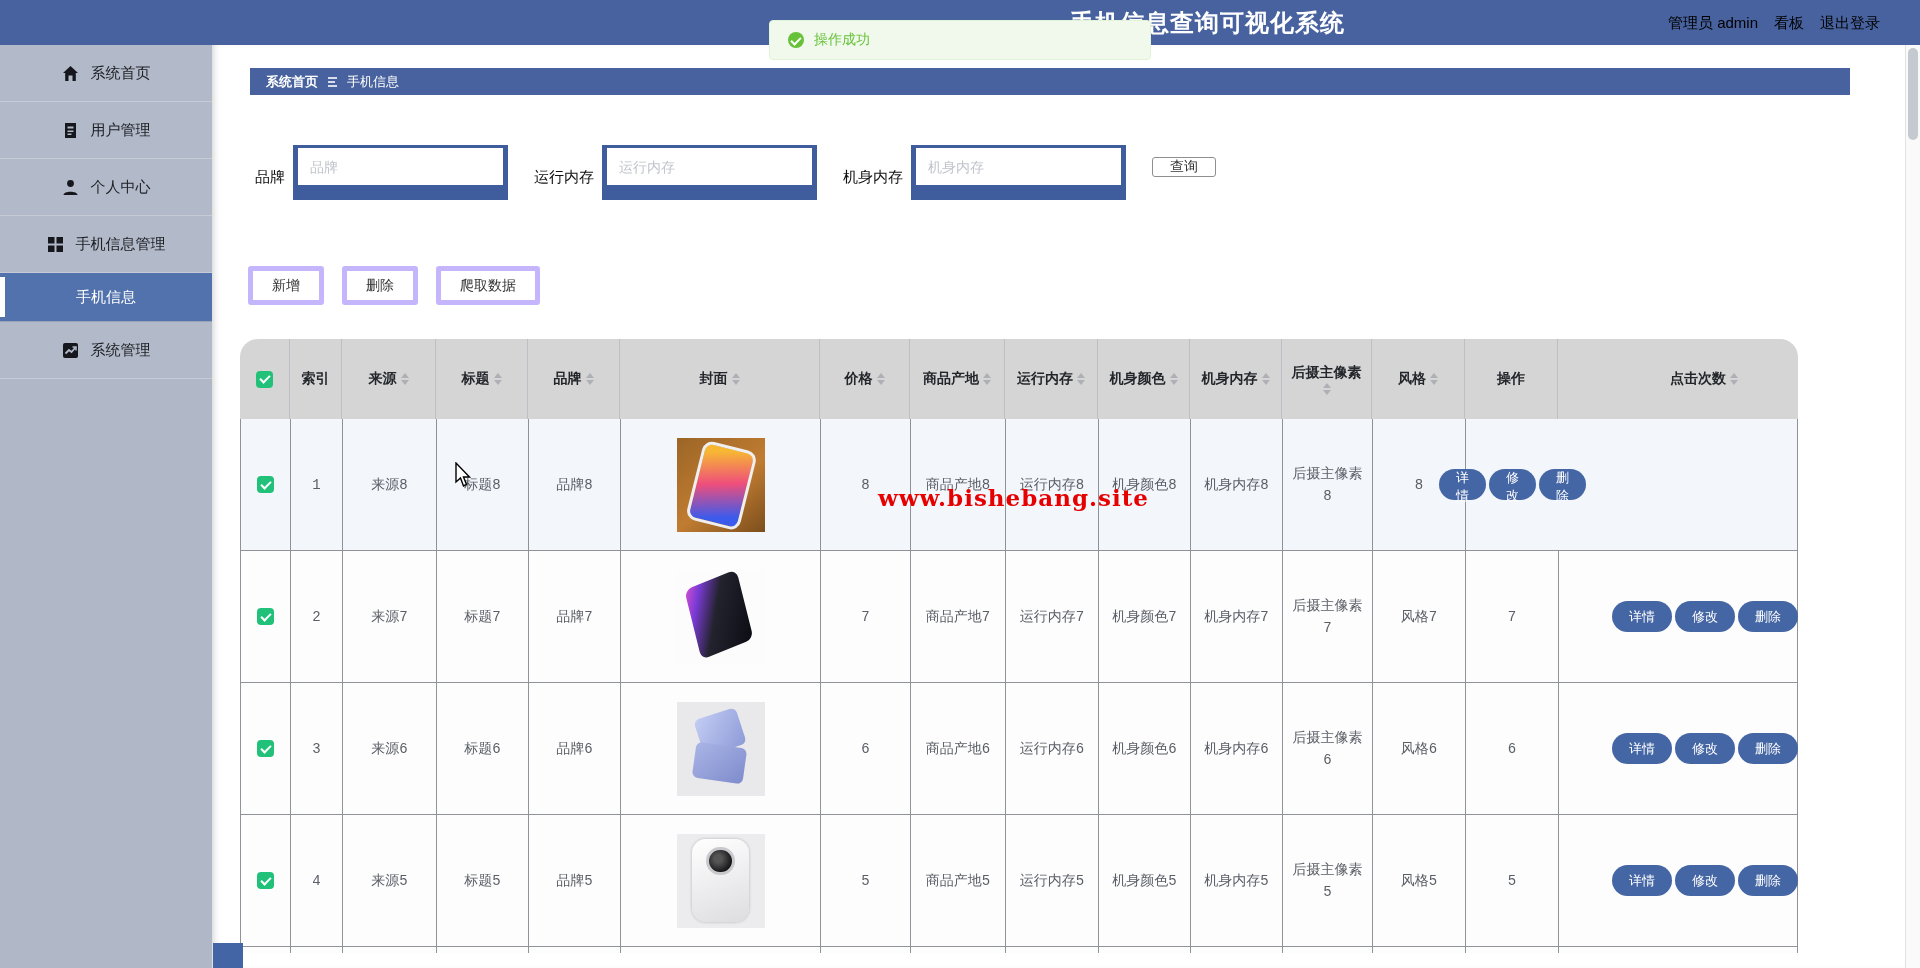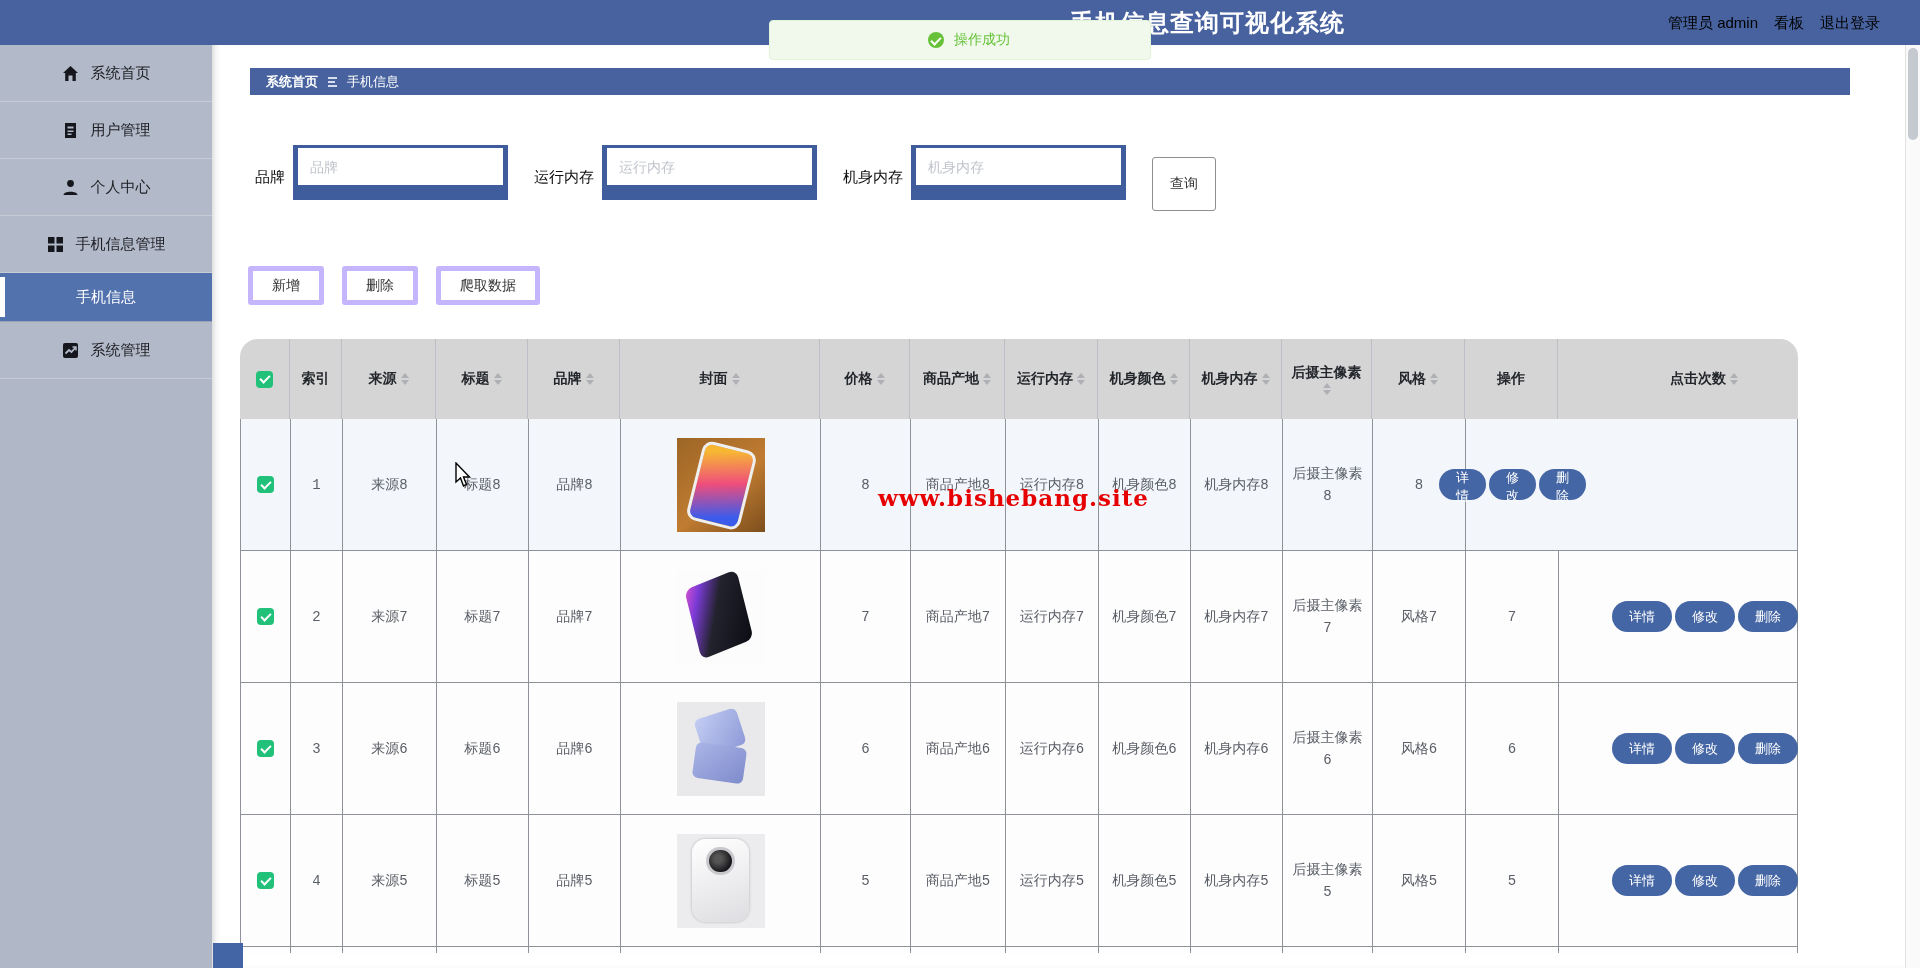--- a/index.html
+++ b/index.html
@@ -12,21 +12,21 @@
   .header-title { position:absolute; left:1070px; top:0; line-height:45px;
     color:#fff; font-size:24px; font-weight:bold; letter-spacing:1px; white-space:nowrap; }
   .header-right { position:absolute; right:40px; top:0; line-height:45px;
     color:#000000; font-size:15px; display:flex; gap:16px; }
   .header-right span { cursor:default; }
 
   
   .toast { position:absolute; left:50%; transform:translateX(-50%); top:20px;
     width:382px; height:40px; background:#f0f9eb; border:1px solid #e1f3d8;
     border-radius:4px; display:flex; align-items:center; padding-left:18px;
-    gap:10px; z-index:60;justify-content:center; }
+    gap:10px; z-index:60; }
   .toast-icon { width:16px; height:16px; border-radius:50%; background:#67c23a;
     position:relative; flex:none; }
   .toast-icon::after { content:""; position:absolute; left:5px; top:2.5px;
     width:4px; height:8px; border:solid #fff; border-width:0 2px 2px 0;
     transform:rotate(45deg); }
   .toast-text { color:#67c23a; font-size:14px; }
 
   
   .sidebar { position:absolute; left:0; top:45px; width:212px; height:923px;
     background:#b0b7c6; z-index:20; }
@@ -54,21 +54,21 @@
   
   .filters { position:absolute; left:43px; top:100px; display:flex;
     align-items:flex-start; }
   .f-group { display:flex; align-items:center; margin-right:26px; }
   .f-label { font-size:15px; color:#111; margin-right:8px; white-space:nowrap;
     padding-top:10px; }
   .input-wrap { background:#3f5d9d; padding:3px 5px 15px 5px; }
   .input-wrap input { width:205px; height:37px; border:none; outline:none;
     font-size:14px; padding:0 12px; color:#333; background:#fff; }
   .input-wrap input::placeholder { color:#c0c4cc; }
-  .btn-query { margin-top:12px; width:64px; height:54px; background:#fff;
+  .btn-query { margin-top:12px; width:64px; height:20px; background:#fff;
     border:1px solid #8f8f8f; border-radius:3px; font-size:14px; color:#333;
     cursor:pointer; font-family:inherit; }
 
   
   .toolbar { position:absolute; left:36px; top:221px; display:flex; gap:18px; }
   .btn-plain { height:39px; padding:0 19px; background:#fff;
     border:5px solid #c4b5fd; border-radius:3px; font-size:14px; color:#333;
     cursor:pointer; font-family:inherit; }
 
   

